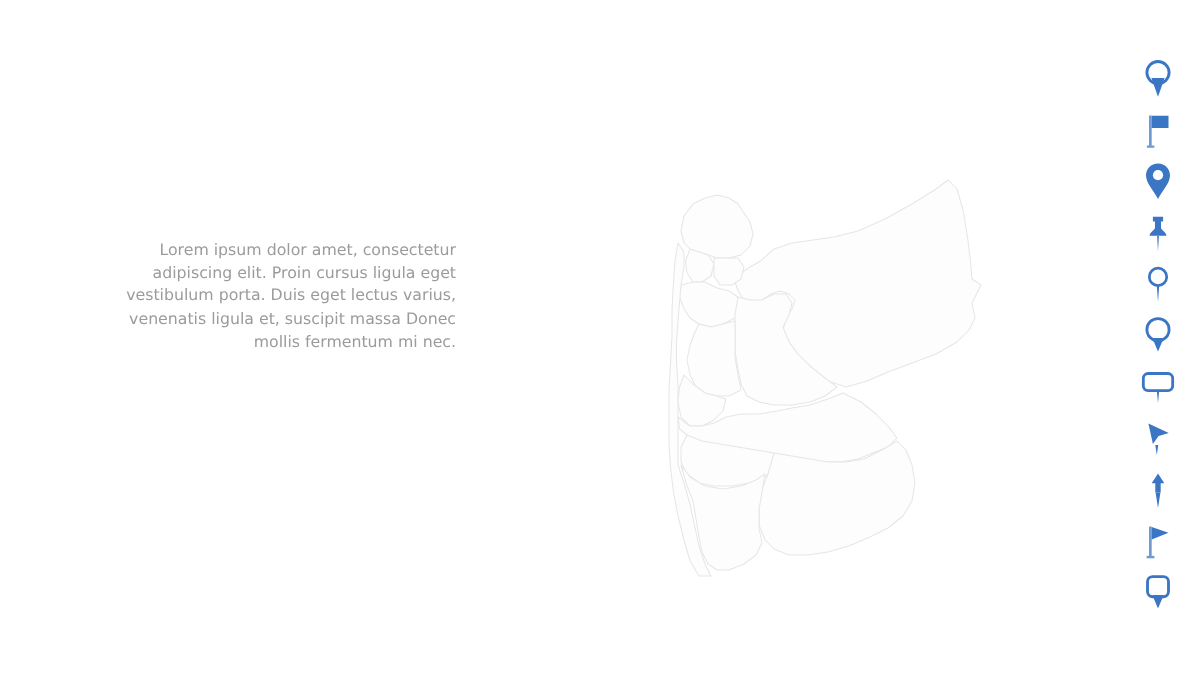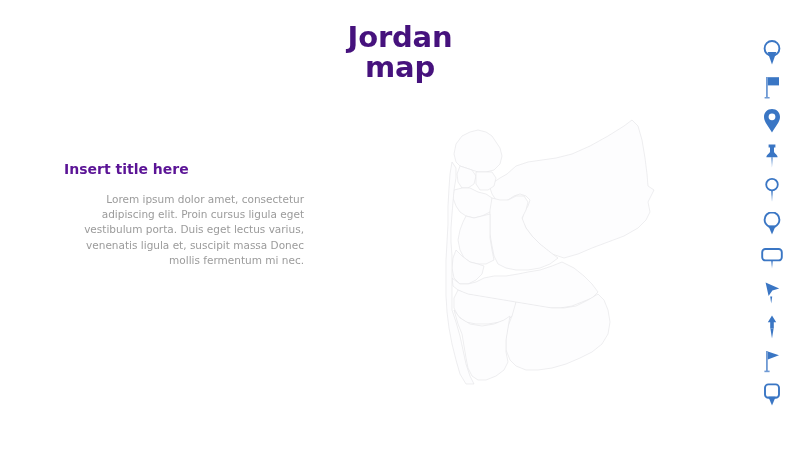--- a/index.html
+++ b/index.html
@@ -102,25 +102,22 @@
     align-items: center;
     justify-content: center;
   }
   .rail-icon svg { display: block; }
 </style>
 </head>
 <body>
 
 <div id="slide">
 
-  <div class="slide-title">Jordan
-map</div>
 
   <div class="text-block">
-    <div class="block-title">Insert title here</div>
     <div class="block-body">Lorem ipsum dolor amet, consectetur adipiscing elit. Proin cursus ligula eget vestibulum porta. Duis eget lectus varius, venenatis ligula et, suscipit massa Donec mollis fermentum mi nec.</div>
   </div>
 
   <div class="map-wrap">
     <svg viewBox="0 0 250 312" xmlns="http://www.w3.org/2000/svg">
       <g>
 
         <path class="region" d="M75,96 L84,88 L96,84 L110,82 L124,80 L140,76 L158,68 L176,58 L192,48 L200,42
              L206,48 L210,62 L213,80 L215,96 L216,108 L222,112 L219,118 L216,124 L218,134
              L214,142 L206,150 L192,158 L176,164 L160,170 L146,176 L132,180 L120,176

